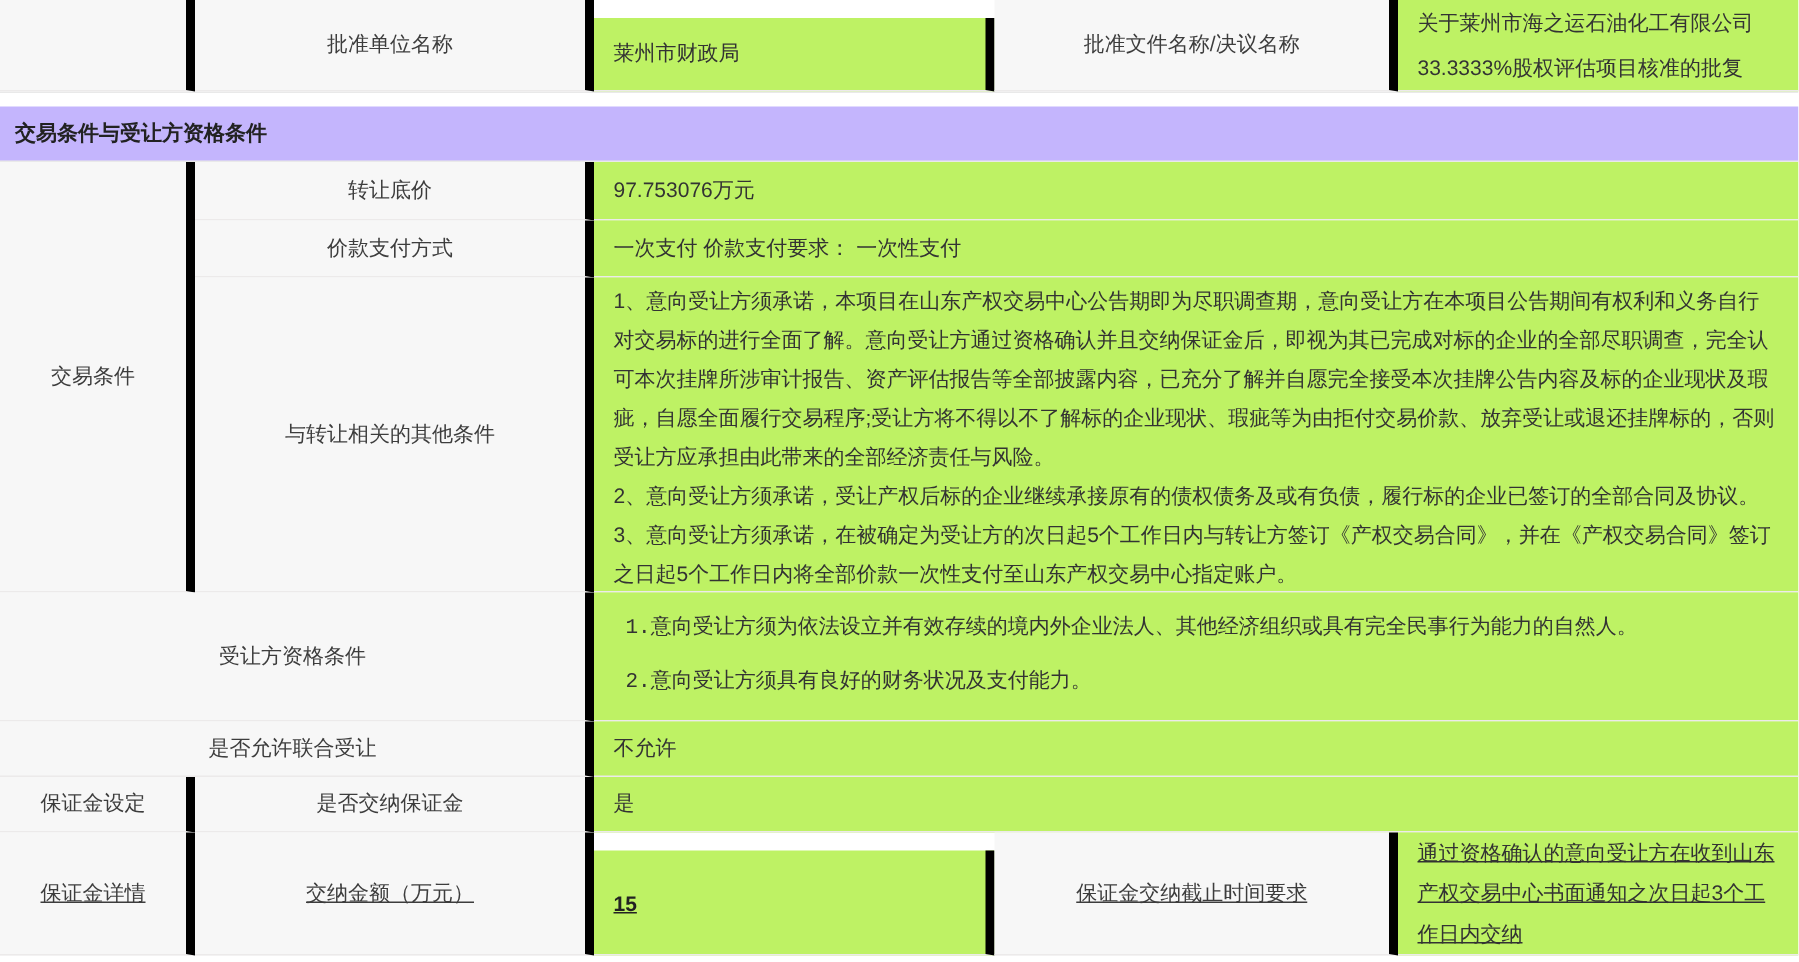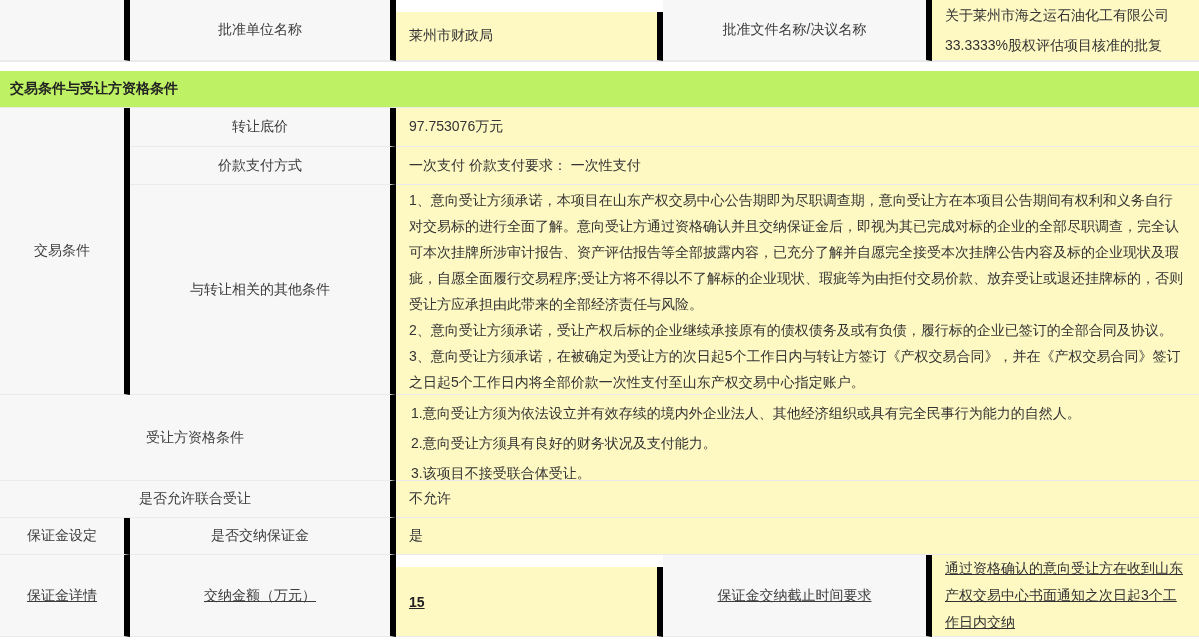--- a/index.html
+++ b/index.html
@@ -15,40 +15,40 @@
   .t1{grid-template-rows:61px;border-bottom:1px solid #e9e9e9;}
   .t2{grid-template-rows:39px 38px 210px 86px 37px 37px 82px;}
   .cell{
     box-sizing:border-box;
     border-right:6px solid #000000;
     border-bottom:1px solid #eceaea;
     display:flex;align-items:center;
     overflow:hidden;
   }
   .lab{background:#f7f7f7;justify-content:center;text-align:center;color:#3d3d3d;padding:0 8px;}
-  .val{background:#fef9c3;padding:0 15px 0 13px;color:#333;}
+  .val{background:#bef264;padding:0 15px 0 13px;color:#333;}
   .val.block{display:block;padding-top:2px;padding-bottom:13px;}
   .no-br{border-right:none;}
   
   .c1{grid-column:1;} .c2{grid-column:2;} .c3{grid-column:3;margin-top:12px;} .c4{grid-column:4;} .c5{grid-column:5;}
   .c12{grid-column:1 / 3;} .c35{grid-column:3 / 6;}
   .r1{grid-row:1;} .r2{grid-row:2;} .r3{grid-row:3;} .r4{grid-row:4;}
   .r5{grid-row:5;} .r6{grid-row:6;} .r7{grid-row:7;text-decoration:underline;}
   .r13{grid-row:1 / 4;}
   .gap{height:9px;background:#ffffff;}
   .section-header{
-    height:37px;background:#bef264;border-bottom:1px solid #e9e9e9;
+    height:37px;background:#c4b5fd;border-bottom:1px solid #e9e9e9;
     display:flex;align-items:center;padding-left:10px;box-sizing:border-box;
     font-weight:bold;color:#222;font-size:14px;
   }
   .wrap-2line{line-height:30px;}
   .longtext{line-height:26px;}
   .longtext p{margin:0;}
   .lines{line-height:28px;}
-  .lines p{margin:2px;}
+  .lines p{margin:8px;font-family:Liberation Mono, monospace;}
   .deadline-val{line-height:27px;display:flex;align-items:center;}
   .bold-num{font-weight:700;color:#222;}
 </style>
 </head>
 <body>
 
 <div>
 
   <div class="grid t1">
     <div class="cell lab c1"></div>

